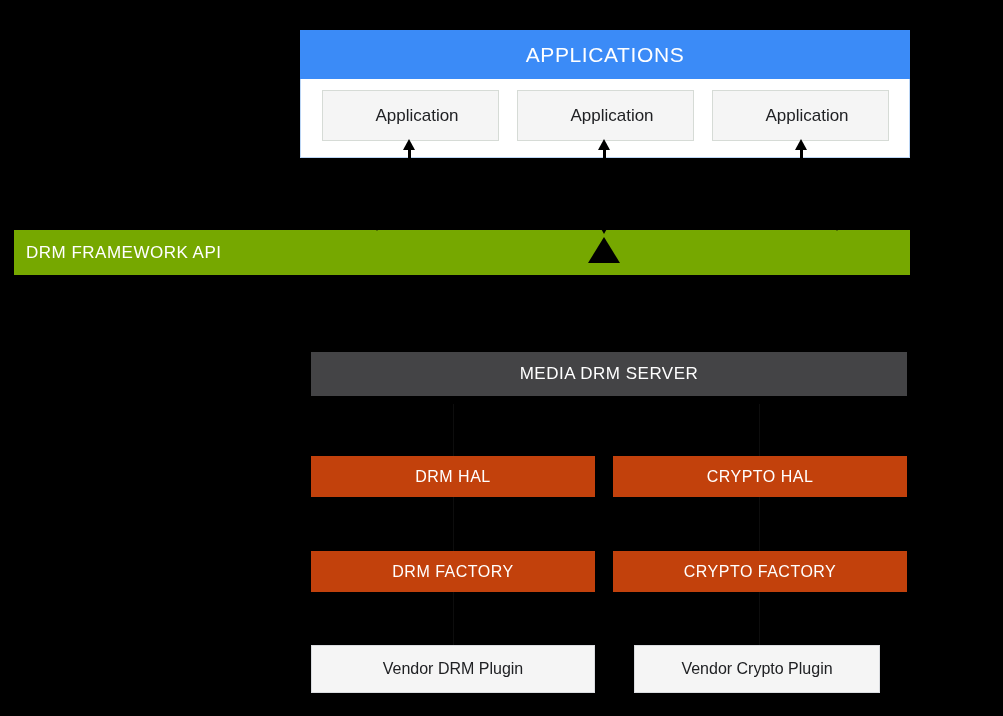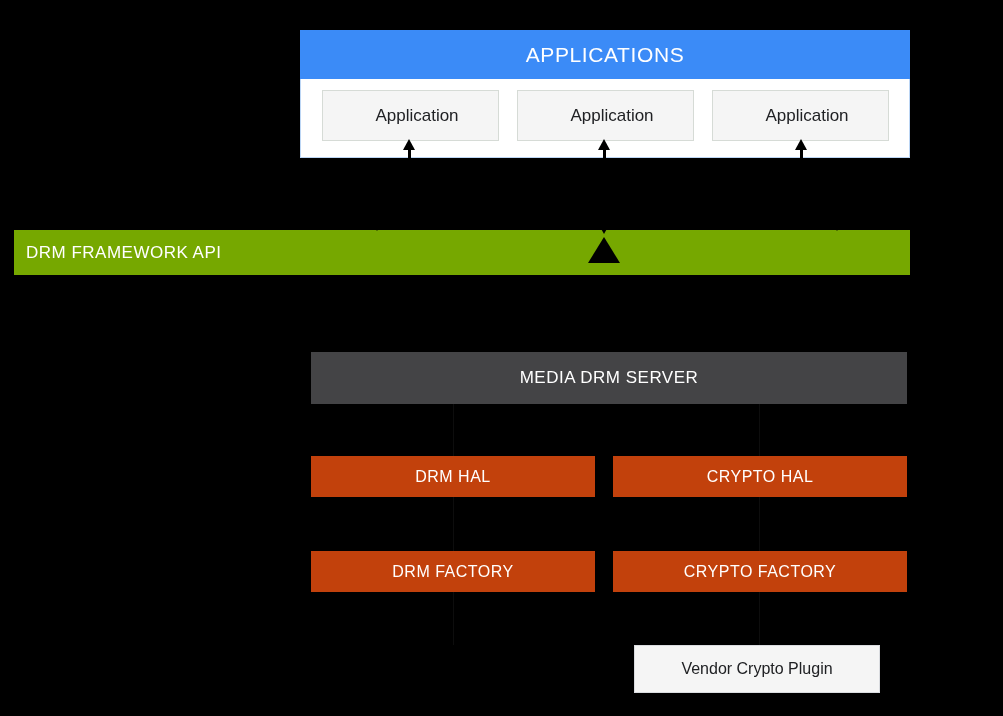--- a/index.html
+++ b/index.html
@@ -82,21 +82,21 @@
     box-sizing: border-box;
     margin-top: 12px;
   }
 
   
   .server-box {
     position: absolute;
     left: 311px;
     top: 352px;
     width: 596px;
-    height: 52px;
+    height: 44px;
     background: #444446;
     color: #ffffff;
     font-size: 17px;
     letter-spacing: 0.5px;
   }
 
   
   .orange-box {
     position: absolute;
     background: #c2410c;
@@ -205,15 +205,16 @@
 
   <div class="connector" style="left:453px; top:497px; height:54px;"></div>
   <div class="connector" style="left:759px; top:497px; height:54px;"></div>
 
   <div class="orange-box fact-row col-left box">DRM FACTORY</div>
   <div class="orange-box fact-row col-right box">CRYPTO FACTORY</div>
 
   <div class="connector" style="left:453px; top:592px; height:53px;"></div>
   <div class="connector" style="left:759px; top:592px; height:53px;"></div>
 
+  <div class="plugin-box box" style="left:311px; width:284px;">Vendor DRM Plugin</div>
   <div class="plugin-box box" style="left:634px; width:246px;">Vendor Crypto Plugin</div>
 
 </div>
 
 </body></html>

